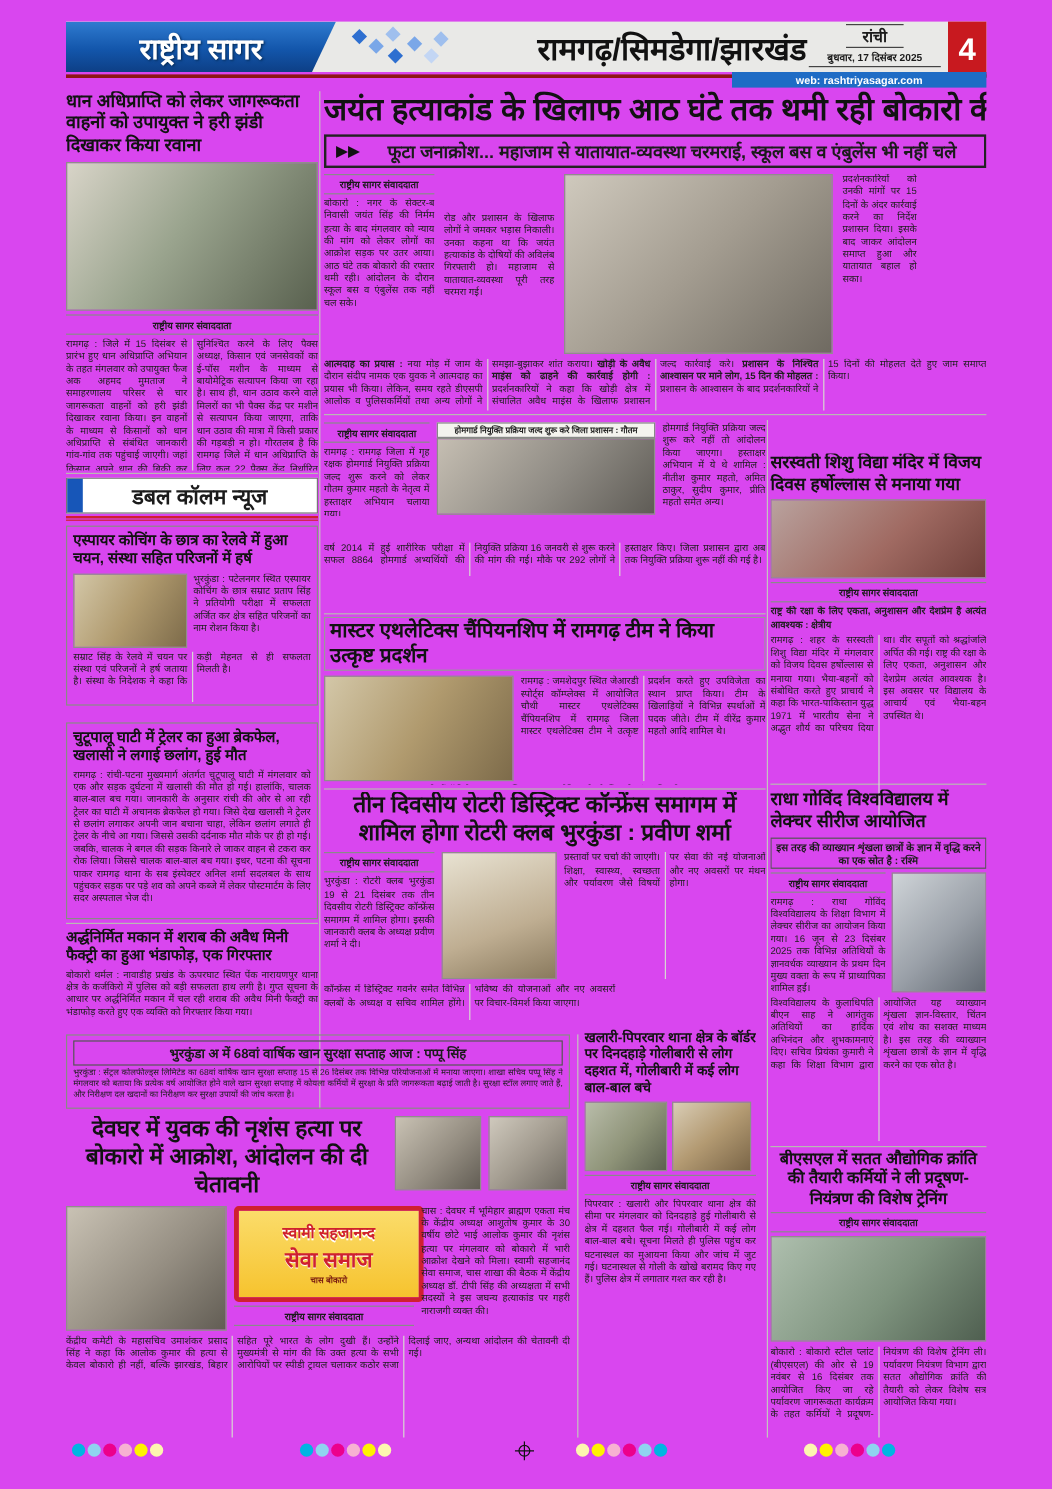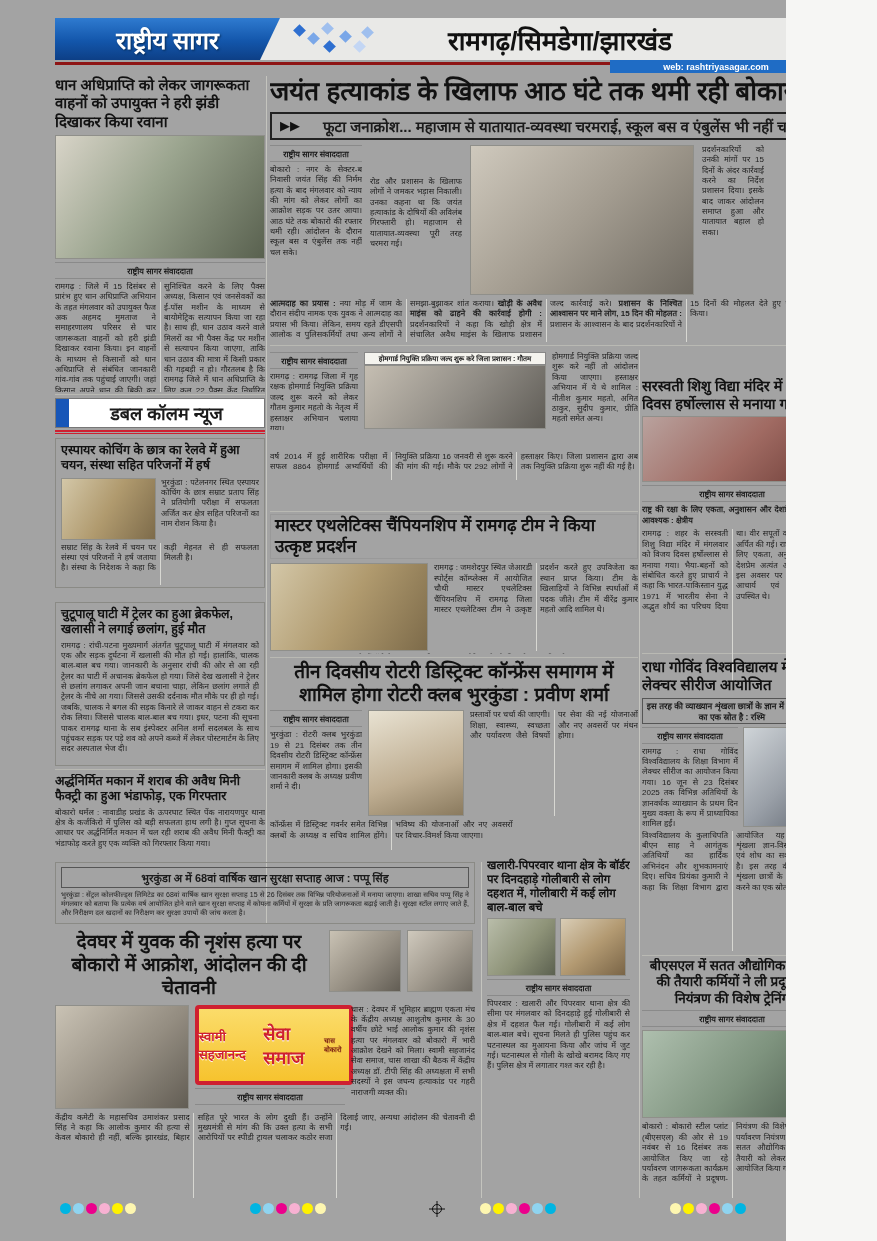--- a/index.html
+++ b/index.html
@@ -1,16 +1,16 @@
 <!DOCTYPE html>
 <html><head>
 <meta charset="utf-8">
 <style>
   html,body{margin:0;padding:0;background:#f6f6f4;}
-  .page{position:relative;width:786px;height:1241px;background:#a3a3a3;overflow:hidden;
+  .page{position:relative;width:877px;height:1241px;background:#d946ef;overflow:hidden;
         font-family:"Liberation Sans",sans-serif;color:#1b1b1b;}
   
   .masthead{position:absolute;left:55px;top:18px;width:767px;height:42px;background:#e9e9e7;}
   .logo-box{position:absolute;left:0;top:0;width:225px;height:42px;
             background:linear-gradient(180deg,#2f7bd0 0%,#1356ab 55%,#0d3f86 100%);
             clip-path:polygon(0 0,100% 0,calc(100% - 20px) 100%,0 100%);
             display:flex;align-items:center;justify-content:center;}
   .logo-box span{color:#fff;font-size:24px;font-weight:800;text-shadow:1px 1px 2px #062b55;}
   .diamonds{position:absolute;left:238px;top:4px;width:90px;height:34px;}
   .dm{position:absolute;width:9px;height:9px;transform:rotate(45deg);}
@@ -60,21 +60,21 @@
   .section-hd .blue{width:13px;background:#1756b8;}
   .section-hd .t{flex:1;display:flex;align-items:center;justify-content:center;font-size:18px;font-weight:800;}
   .section-rule{height:2px;background:#cf2030;margin-top:2px;}
   .section-rule2{height:1px;background:#cf2030;margin-top:1px;}
   .boxed{border:1px solid #8a8a85;padding:4px 5px;box-sizing:border-box;}
   
   .strip-hl{border:1px solid #555;font-size:11px;font-weight:800;text-align:center;padding:2px 4px;}
   .mini-sub{border:1px solid #555;font-size:8.5px;font-weight:700;text-align:center;padding:1px 3px;margin:3px 0;}
   
   .ad{background:linear-gradient(180deg,#fbdc6a,#f6c32e);border:4px solid #cf2030;border-radius:4px;
-      display:flex;flex-direction:row;align-items:center;justify-content:center;gap:1px;}
+      display:flex;flex-direction:column;align-items:center;justify-content:center;gap:1px;}
   .ad .l1{color:#cf2030;font-size:13px;font-weight:800;text-shadow:0 1px 0 #fff;}
   .ad .l2{color:#cf2030;font-size:18px;font-weight:800;text-shadow:0 1px 0 #fff;}
   .ad .l3{color:#7a1c10;font-size:7px;font-weight:700;}
   
   .dots{position:absolute;top:1203px;height:11px;display:flex;gap:2px;}
   .dot{width:11px;height:11px;border-radius:50%;}
   .reg-mark{position:absolute;left:429px;top:1201px;}
 </style>
 </head>
 <body>
@@ -88,20 +88,24 @@
     <div class="diamonds">
       <span class="dm" style="left:2px;top:4px;background:#2e6fd0;"></span>
       <span class="dm" style="left:16px;top:12px;background:#7aa7e8;"></span>
       <span class="dm" style="left:30px;top:2px;background:#9fbfee;"></span>
       <span class="dm" style="left:32px;top:20px;background:#2e6fd0;"></span>
       <span class="dm" style="left:48px;top:10px;background:#7aa7e8;"></span>
       <span class="dm" style="left:62px;top:20px;background:#c3d6f4;"></span>
       <span class="dm" style="left:70px;top:6px;background:#9fbfee;"></span>
     </div>
     <div class="region">रामगढ़/सिमडेगा/झारखंड</div>
+    <div class="datebox">
+      <div class="ed">रांची</div>
+      <div class="dt">बुधवार, 17 दिसंबर 2025</div>
+    </div>
     <div class="pagebox">4</div>
   </div>
   <div class="header-rule"></div>
   <div class="web-strip">web: rashtriyasagar.com</div>
 
   <div class="vline" style="left:266px;top:76px;height:848px;"></div>
   <div class="vline" style="left:639px;top:350px;height:848px;"></div>
   <div class="vline" style="left:481px;top:862px;height:336px;"></div>
   <div class="hline" style="left:270px;top:345px;width:552px;"></div>
   <div class="hline" style="left:270px;top:511px;width:368px;"></div>

